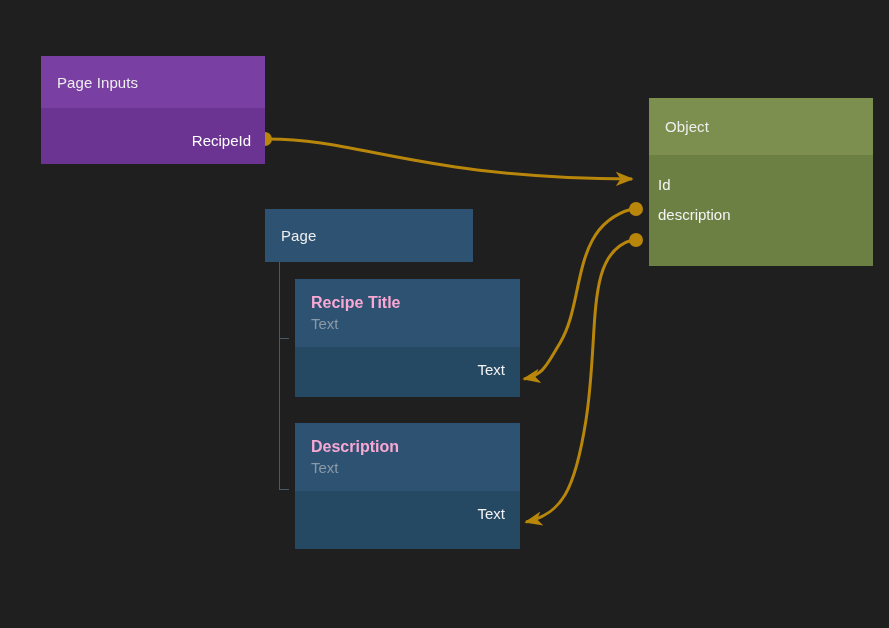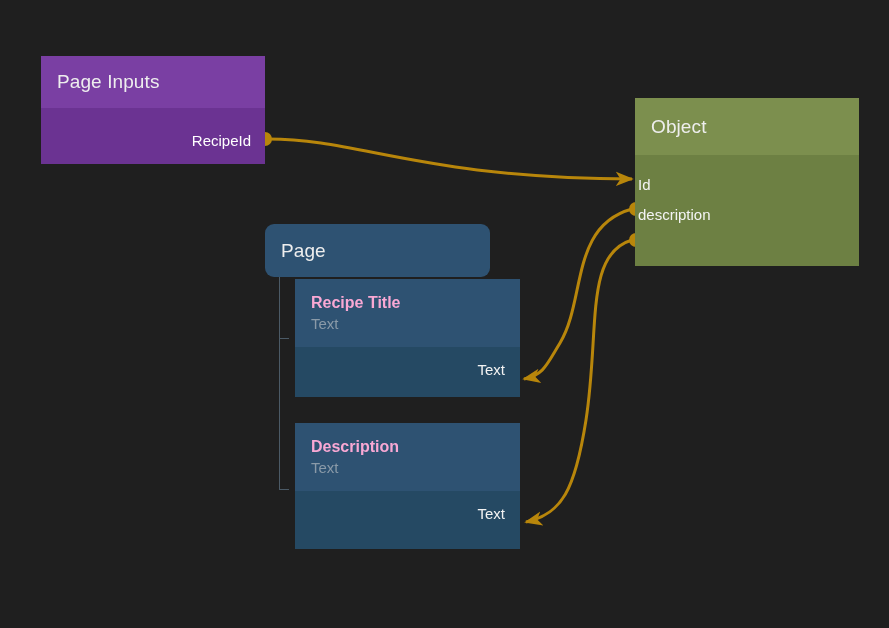--- a/index.html
+++ b/index.html
@@ -27,21 +27,21 @@
   .node {
     position: absolute;
     overflow: hidden;
   }
   .node-header {
     display: flex;
     align-items: center;
     padding: 0 16px;
   }
   .node-title {
-    font-size: 19px;
+    font-size: 15px;
     color: #eeeeee;
     letter-spacing: 0.1px;
   }
   .node-body {
     position: relative;
   }
 
   
   .n-pageinputs { left: 41px; top: 56px; width: 224px; height: 108px; }
   .n-pageinputs .node-header { height: 52px; background: #7a3fa3; }
@@ -51,34 +51,34 @@
     right: 14px;
     display: flex;
     align-items: center;
     justify-content: flex-end;
     font-size: 15px;
     color: #ffffff;
   }
   .port-row.recipeid { top: 24px; }
 
   
-  .n-object { left: 635px; top: 98px; width: 224px; height: 168px; }
+  .n-object { left: 649px; top: 98px; width: 224px; height: 168px; }
   .n-object .node-header { height: 57px; background: #7c8f4e; }
   .n-object .node-body { height: 111px; background: #6d8043; padding-top: 14px; }
   .field-row {
     height: 30px;
     display: flex;
     align-items: center;
-    padding-left: 3px;
+    padding-left: 9px;
     font-size: 15px;
     color: #f4f4f4;
   }
 
   
-  .n-page { left: 265px; top: 224px; width: 225px; height: 53px; border-radius: 9px; }
+  .n-page { left: 265px; top: 209px; width: 208px; height: 53px; }
   .n-page .node-header { height: 53px; background: #2e5272; }
 
   
   .n-child { width: 225px; }
   .n-child .node-header {
     height: 68px;
     background: #2e5272;
     display: block;
     padding: 13px 16px 0 16px;
   }

